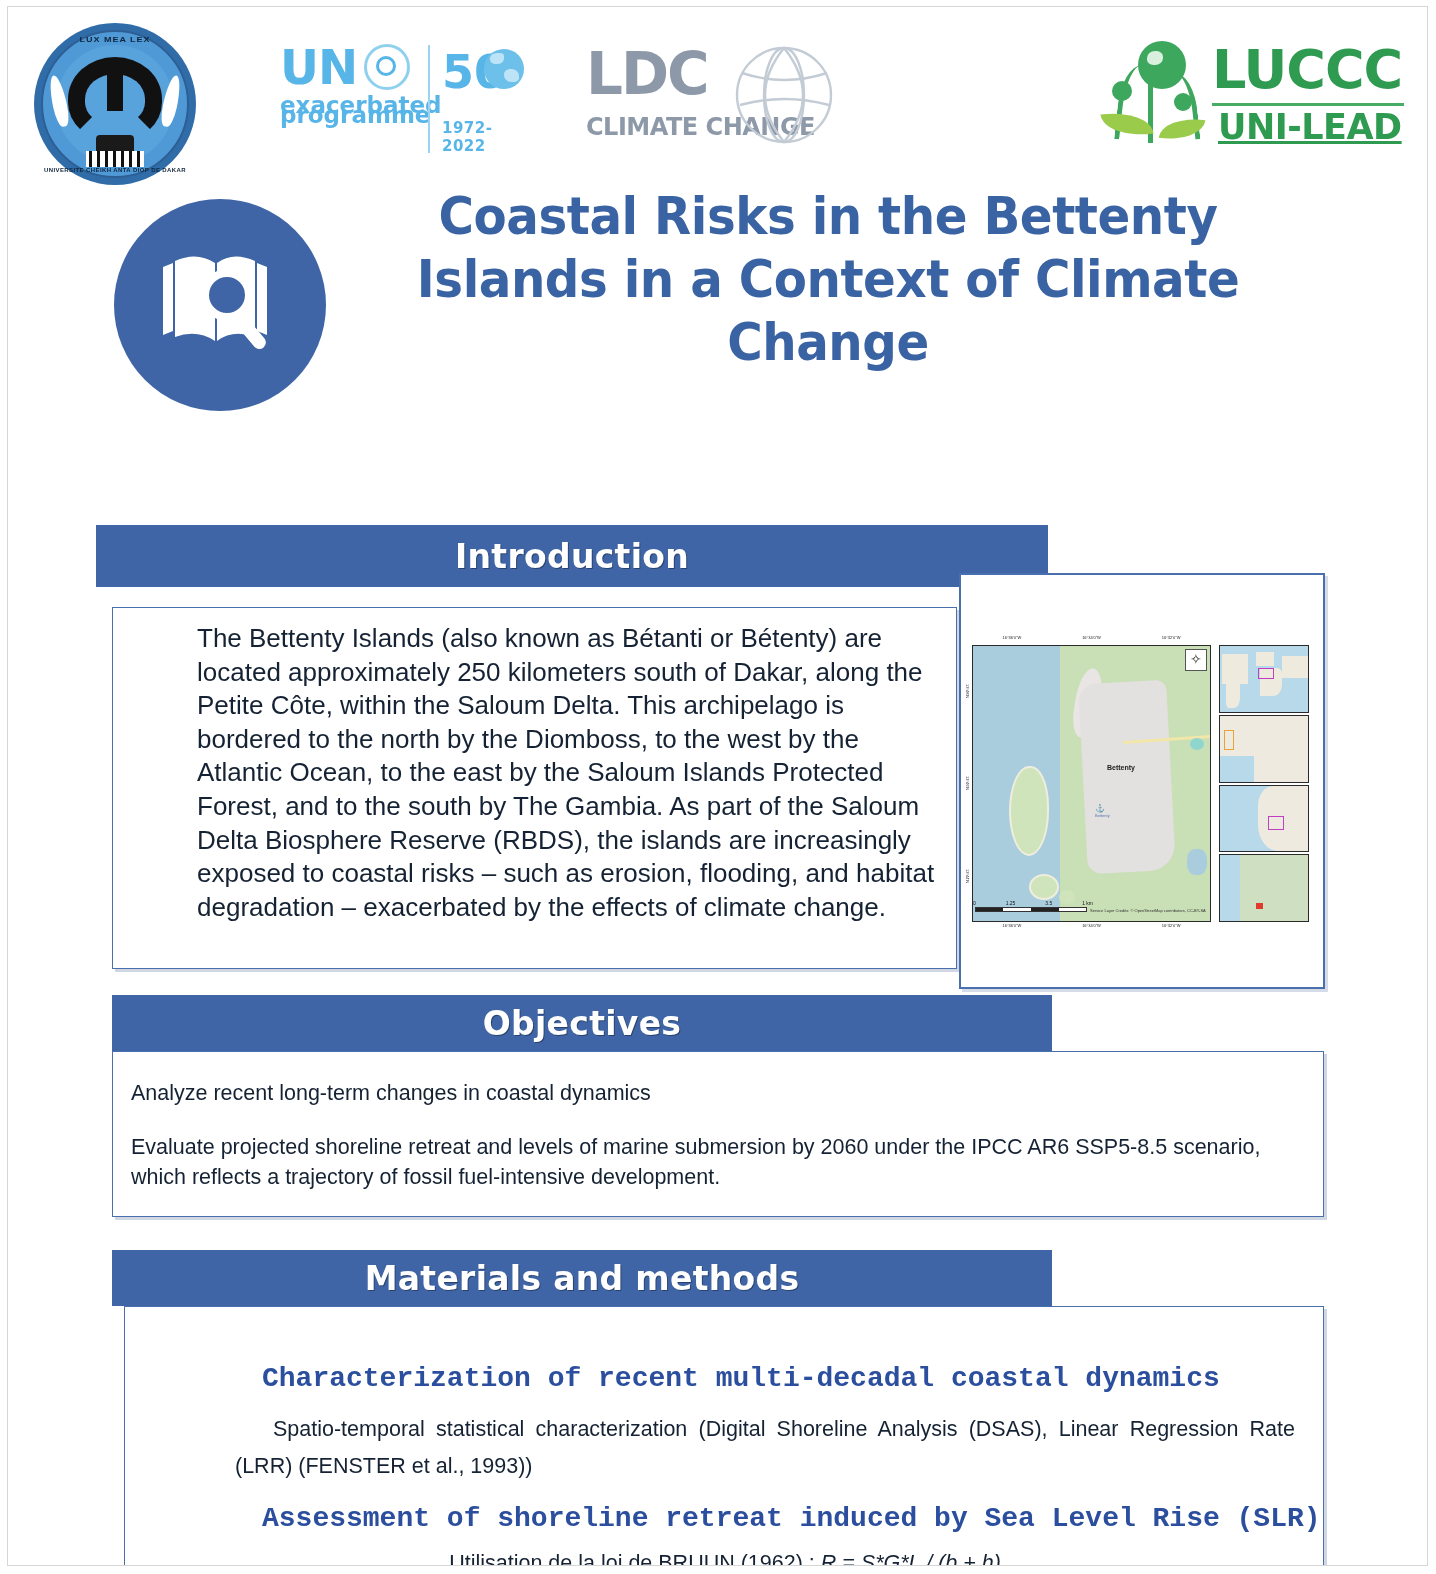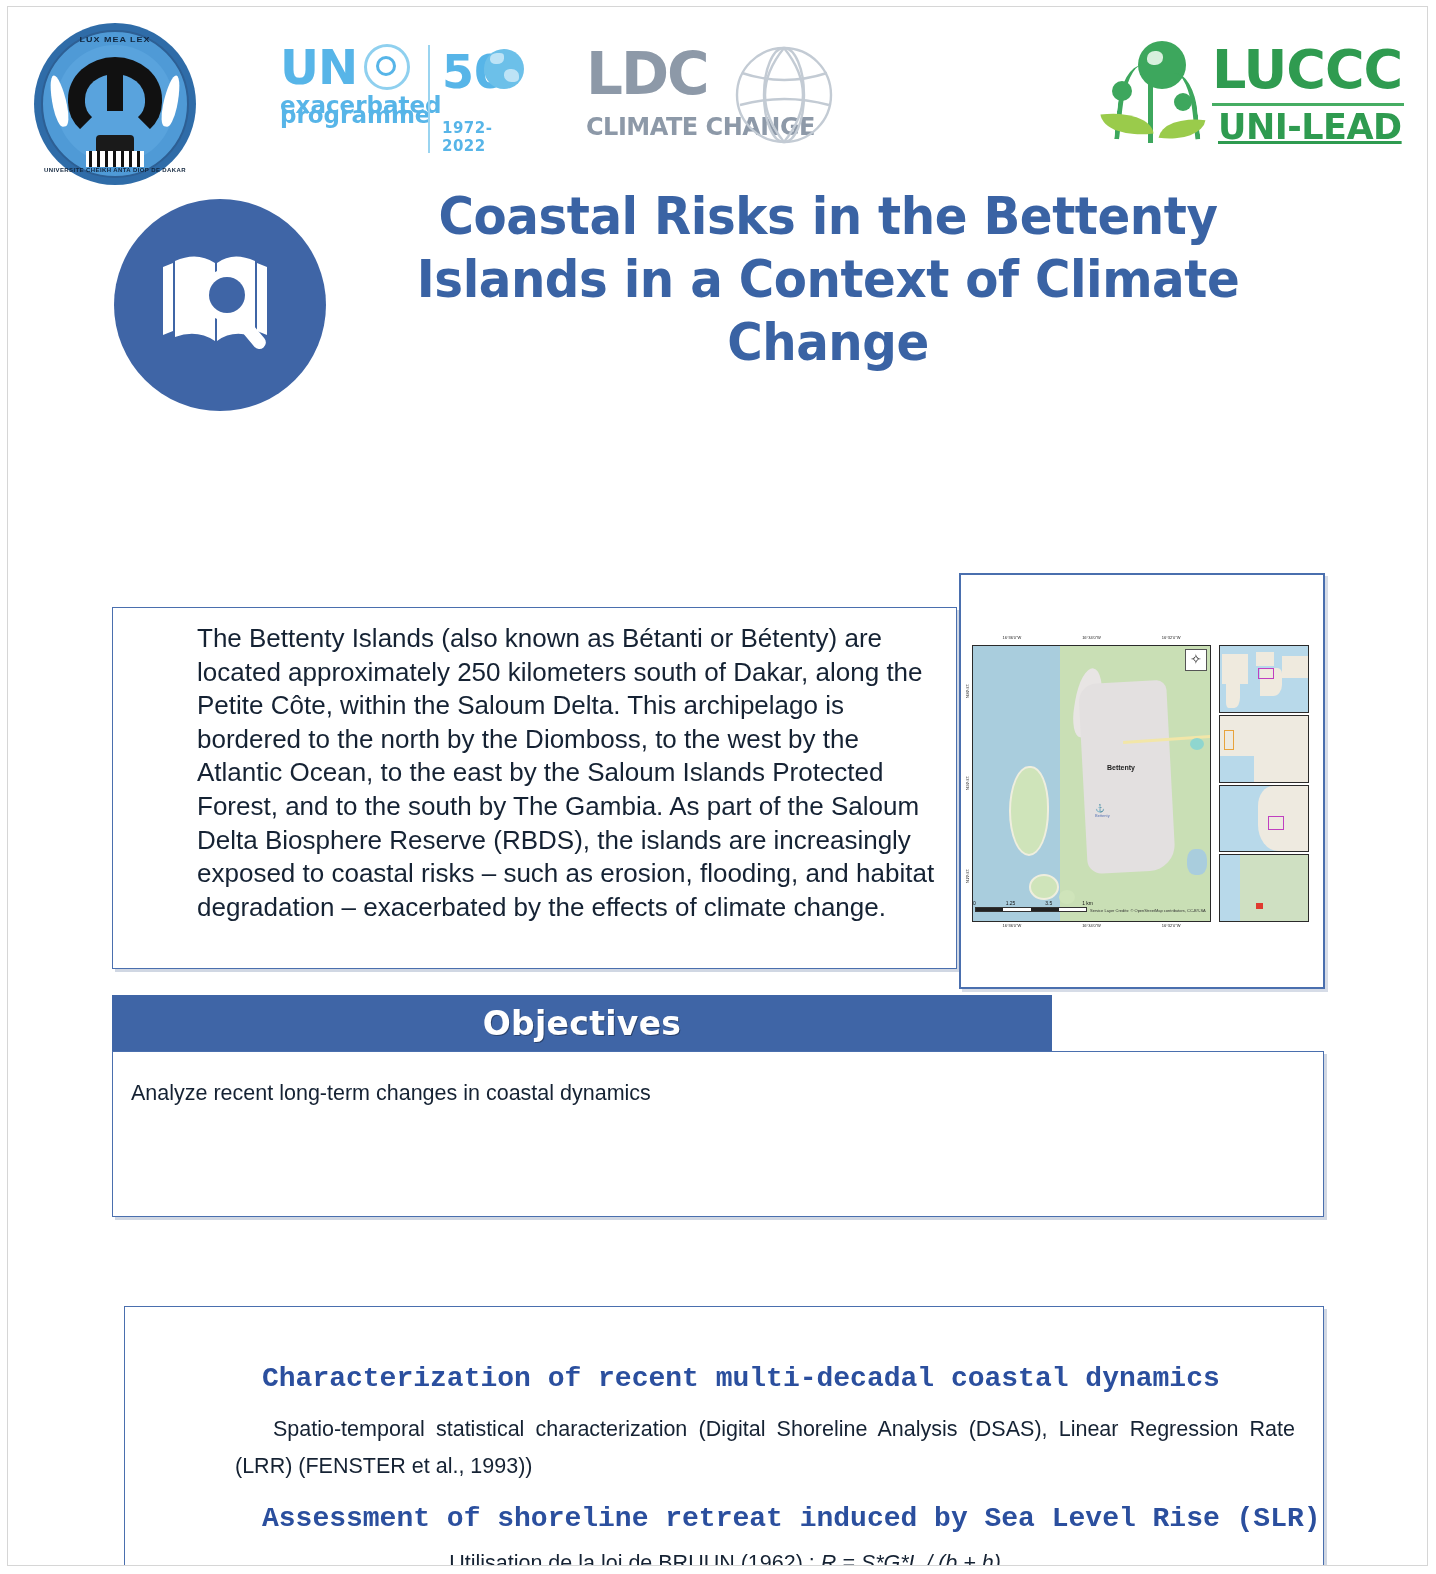--- a/index.html
+++ b/index.html
@@ -321,20 +321,21 @@
         <g>
           <circle cx="68" cy="46" r="26" fill="#ffffff"></circle>
           <circle cx="68" cy="46" r="18" fill="#3f65a6"></circle>
           <rect x="84" y="62" width="13" height="42" rx="6.5" fill="#ffffff" transform="rotate(-40 90 82)"></rect>
         </g>
       </svg>
     </div>
     <div class="title-txt">Coastal Risks in the Bettenty Islands in a Context of Climate Change</div>
   </div>
 
+  <div class="sec-head" id="intro-head">Introduction</div>
   <div class="sec-body" id="intro-body">
     <div class="body-txt" id="intro-text">The Bettenty Islands (also known as Bétanti or Bétenty) are located approximately 250 kilometers south of Dakar, along the Petite Côte, within the Saloum Delta. This archipelago is bordered to the north by the Diomboss, to the west by the Atlantic Ocean, to the east by the Saloum Islands Protected Forest, and to the south by The Gambia. As part of the Saloum Delta Biosphere Reserve (RBDS), the islands are increasingly exposed to coastal risks – such as erosion, flooding, and habitat degradation – exacerbated by the effects of climate change.</div>
   </div>
 
   <div id="map-box">
     <div id="map-fig">
       <div class="mapmain">
         <div class="land"></div>
         <div class="spit"></div>
         <div class="town"></div>
@@ -394,23 +395,25 @@
           <div class="dot-r" style="left:36px;top:48px;"></div>
         </div>
       </div>
     </div>
   </div>
 
   <div class="sec-head" id="obj-head">Objectives</div>
   <div class="sec-body" id="obj-body">
     <div class="body-txt" id="obj-text">
       <p>Analyze recent long-term changes in coastal dynamics</p>
-    </div>
-  </div>
-
+      <p>Evaluate projected shoreline retreat and levels of marine submersion by 2060 under the IPCC AR6 SSP5-8.5 scenario, which reflects a trajectory of fossil fuel-intensive development.</p>
+    </div>
+  </div>
+
+  <div class="sec-head" id="mat-head">Materials and methods</div>
   <div class="sec-body" id="mat-body">
     <div id="mat-inner">
       <div class="mat-h3" id="mat-h3-a">Characterization of recent multi-decadal coastal dynamics</div>
       <div class="body-txt" id="mat-p1">Spatio-temporal statistical characterization (Digital Shoreline Analysis (DSAS), Linear Regression Rate (LRR) (FENSTER et al., 1993))</div>
       <div class="mat-h3" id="mat-h3-b">Assessment of shoreline retreat induced by Sea Level Rise (SLR)</div>
       <div id="mat-formula">
         <span>Utilisation de la loi de BRUUN (1962) : </span><i>R = S*G*L / (b + h)</i>
       </div>
     </div>
   </div>

